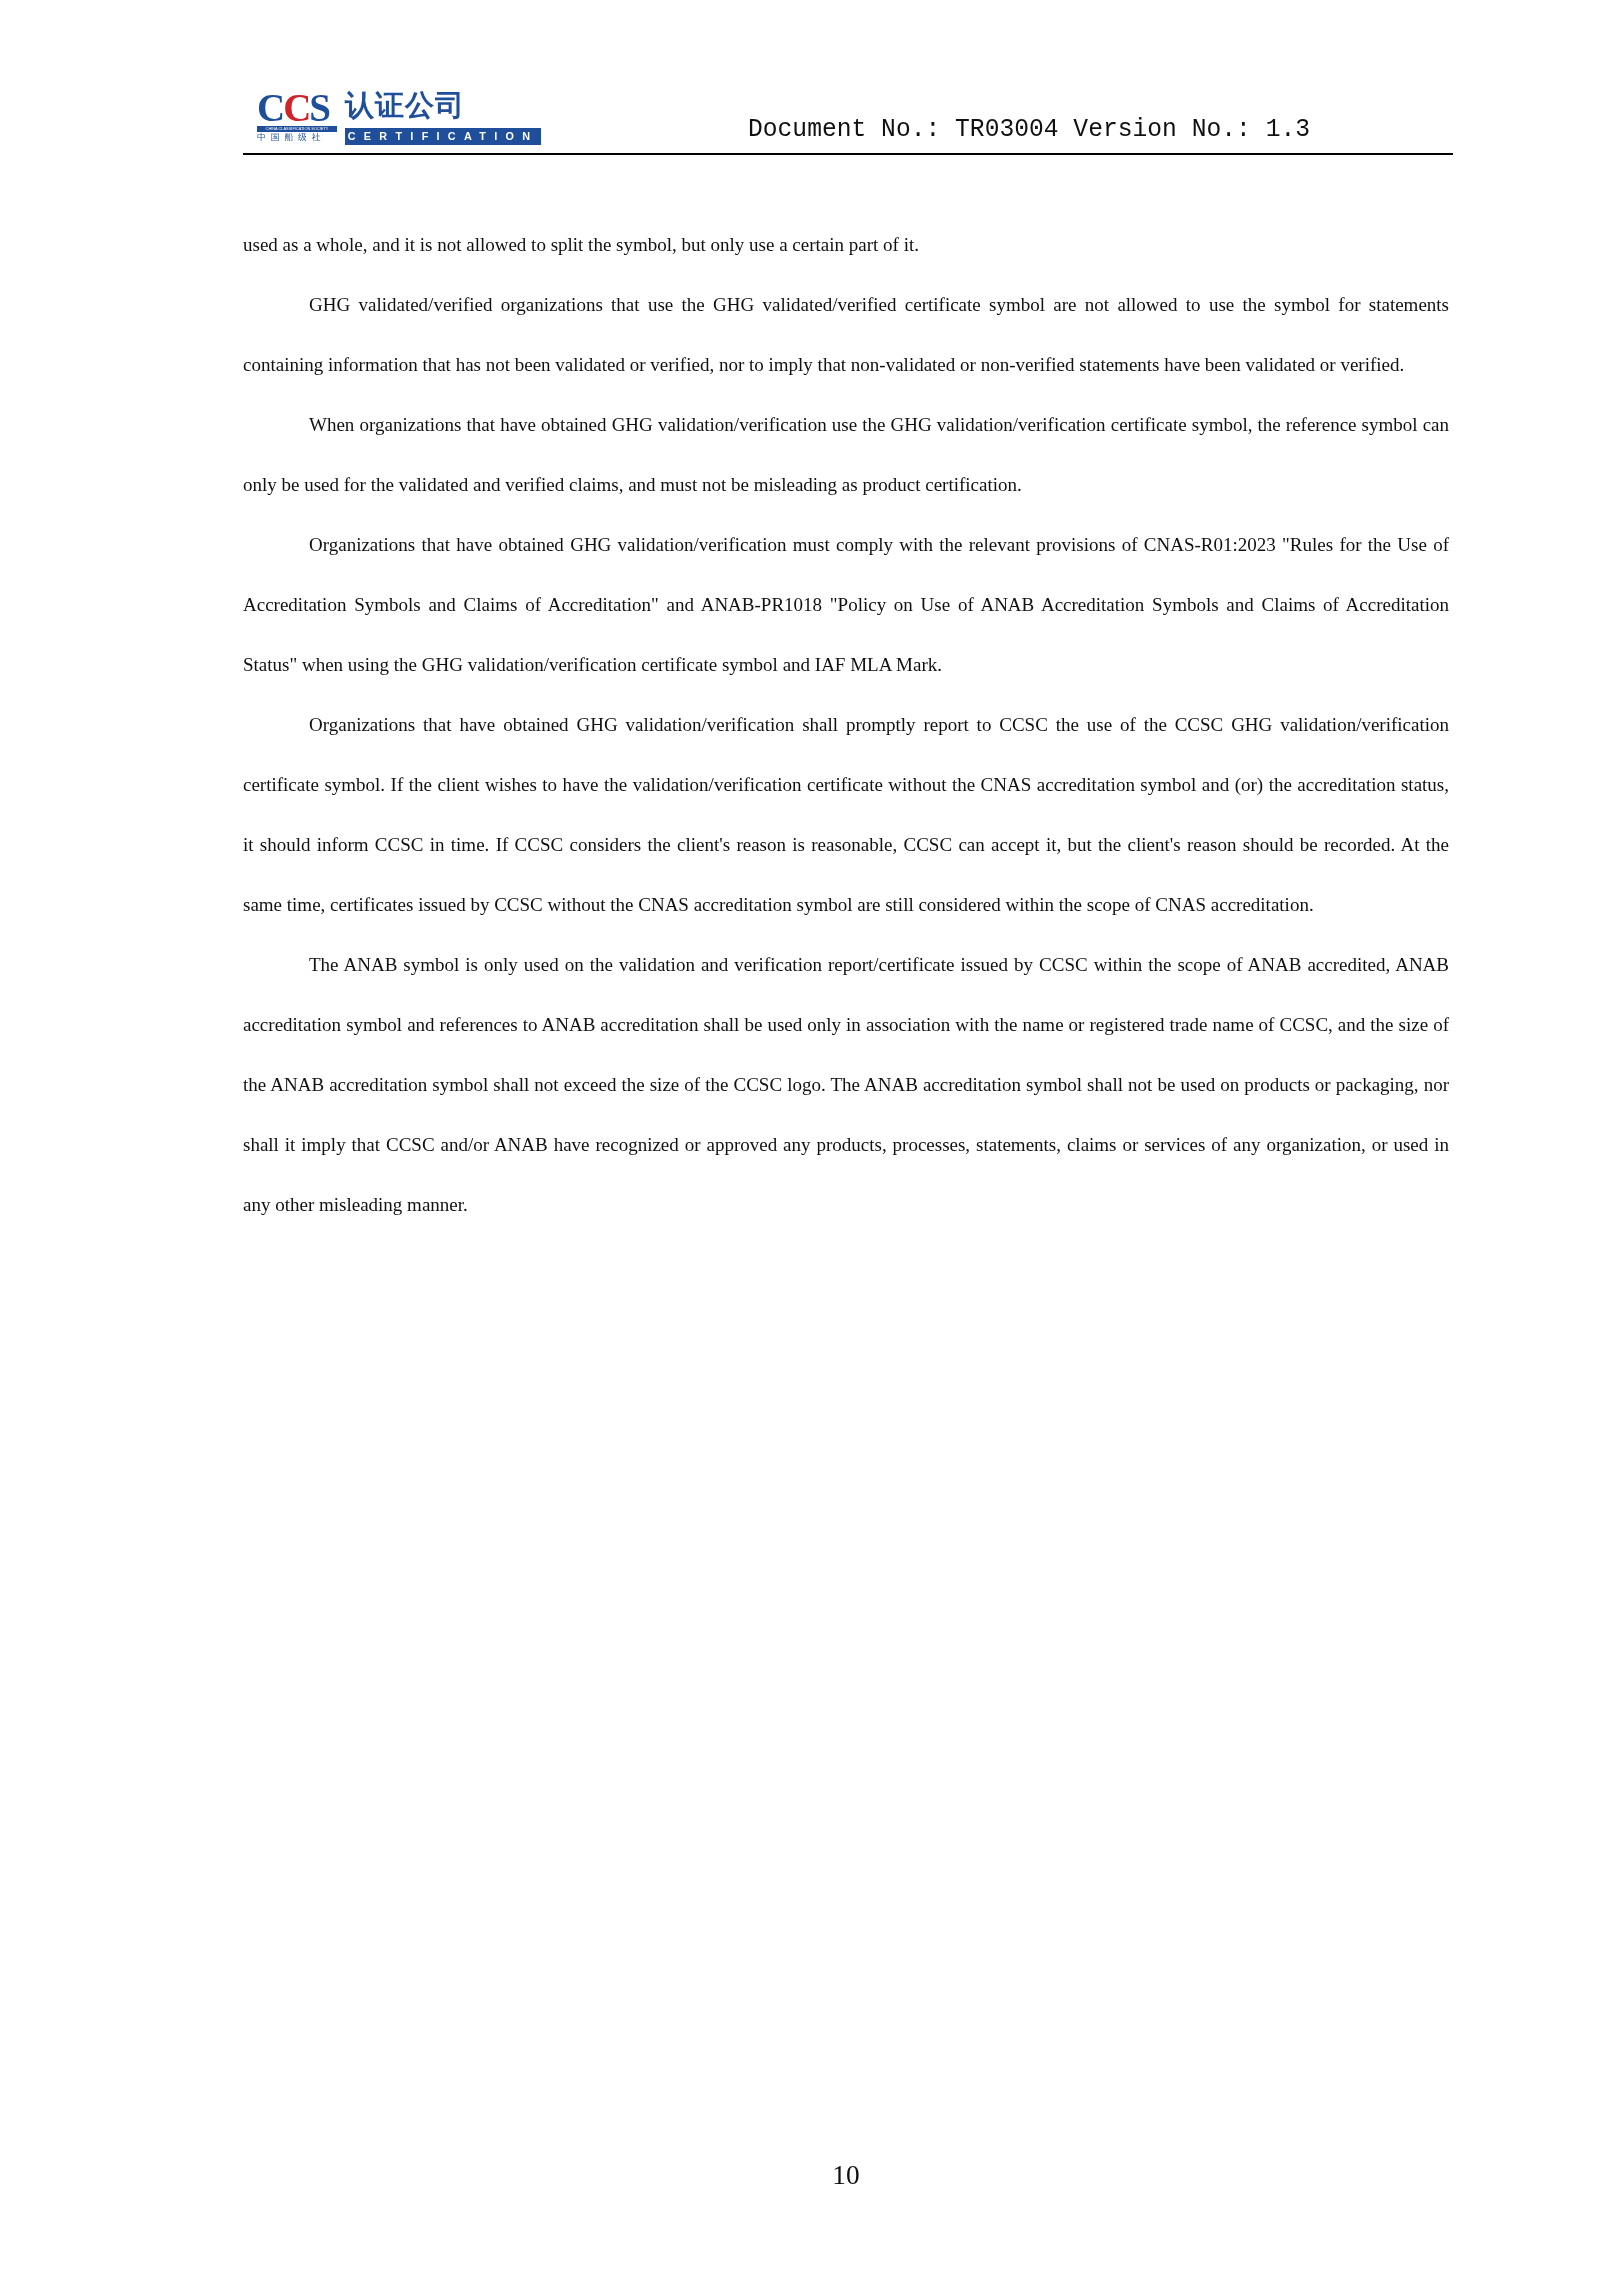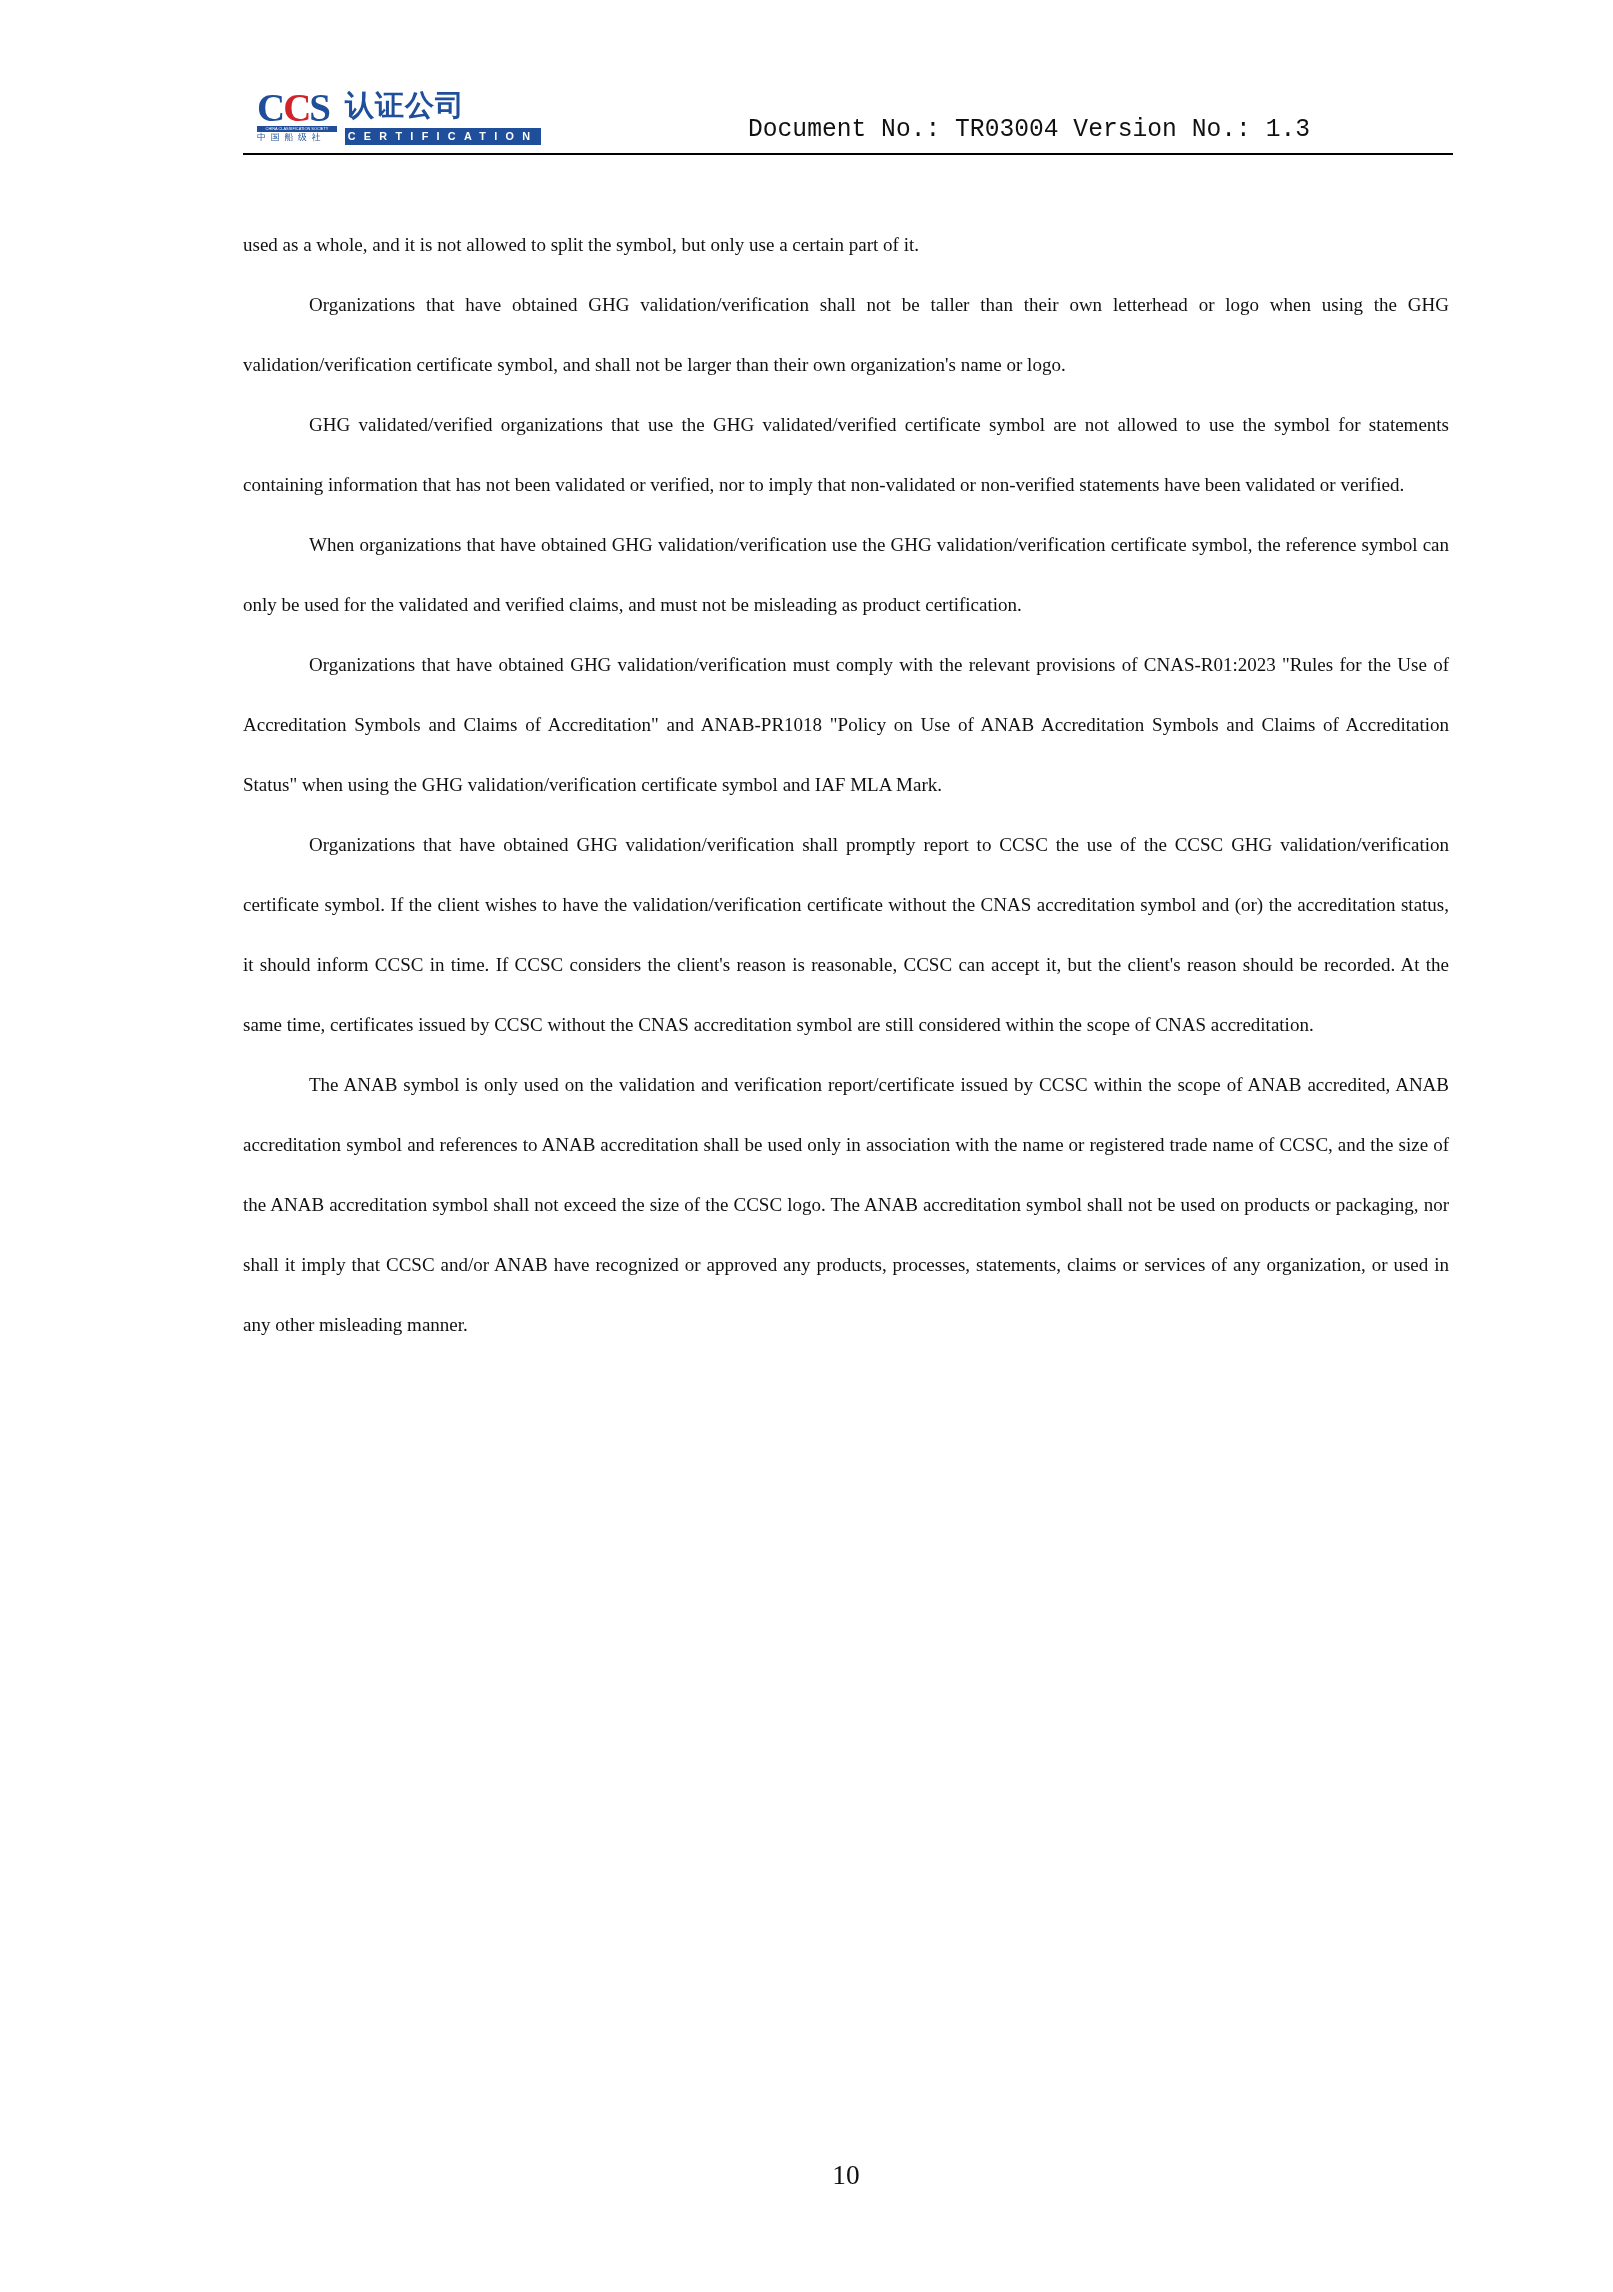--- a/index.html
+++ b/index.html
@@ -45,21 +45,20 @@
     <div class="logo-society-cn">中国船级社</div>
     <div class="logo-cn">认证公司</div>
     <div class="logo-cert">CERTIFICATION</div>
   </div>
 
   <div class="docno">Document No.: TR03004 Version No.: 1.3</div>
   <div class="header-rule"></div>
 
   <div class="body-text" id="body-text">
       <p>used as a whole, and it is not allowed to split the symbol, but only use a certain part of it.</p>
-      <p class="indent">Organizations that have obtained GHG validation/verification shall not be taller than their own letterhead or logo when using the GHG validation/verification certificate symbol, and shall not be larger than their own organization's name or logo.</p>
       <p class="indent">GHG validated/verified organizations that use the GHG validated/verified certificate symbol are not allowed to use the symbol for statements containing information that has not been validated or verified, nor to imply that non-validated or non-verified statements have been validated or verified.</p>
       <p class="indent">When organizations that have obtained GHG validation/verification use the GHG validation/verification certificate symbol, the reference symbol can only be used for the validated and verified claims, and must not be misleading as product certification.</p>
       <p class="indent">Organizations that have obtained GHG validation/verification must comply with the relevant provisions of CNAS-R01:2023 "Rules for the Use of Accreditation Symbols and Claims of Accreditation" and ANAB-PR1018 "Policy on Use of ANAB Accreditation Symbols and Claims of Accreditation Status" when using the GHG validation/verification certificate symbol and IAF MLA Mark.</p>
       <p class="indent">Organizations that have obtained GHG validation/verification shall promptly report to CCSC the use of the CCSC GHG validation/verification certificate symbol. If the client wishes to have the validation/verification certificate without the CNAS accreditation symbol and (or) the accreditation status, it should inform CCSC in time. If CCSC considers the client's reason is reasonable, CCSC can accept it, but the client's reason should be recorded. At the same time, certificates issued by CCSC without the CNAS accreditation symbol are still considered within the scope of CNAS accreditation.</p>
       <p class="indent">The ANAB symbol is only used on the validation and verification report/certificate issued by CCSC within the scope of ANAB accredited, ANAB accreditation symbol and references to ANAB accreditation shall be used only in association with the name or registered trade name of CCSC, and the size of the ANAB accreditation symbol shall not exceed the size of the CCSC logo. The ANAB accreditation symbol shall not be used on products or packaging, nor shall it imply that CCSC and/or ANAB have recognized or approved any products, processes, statements, claims or services of any organization, or used in any other misleading manner.</p>
     </div>
 
   <div class="page-number">10</div>
 </div>
 

